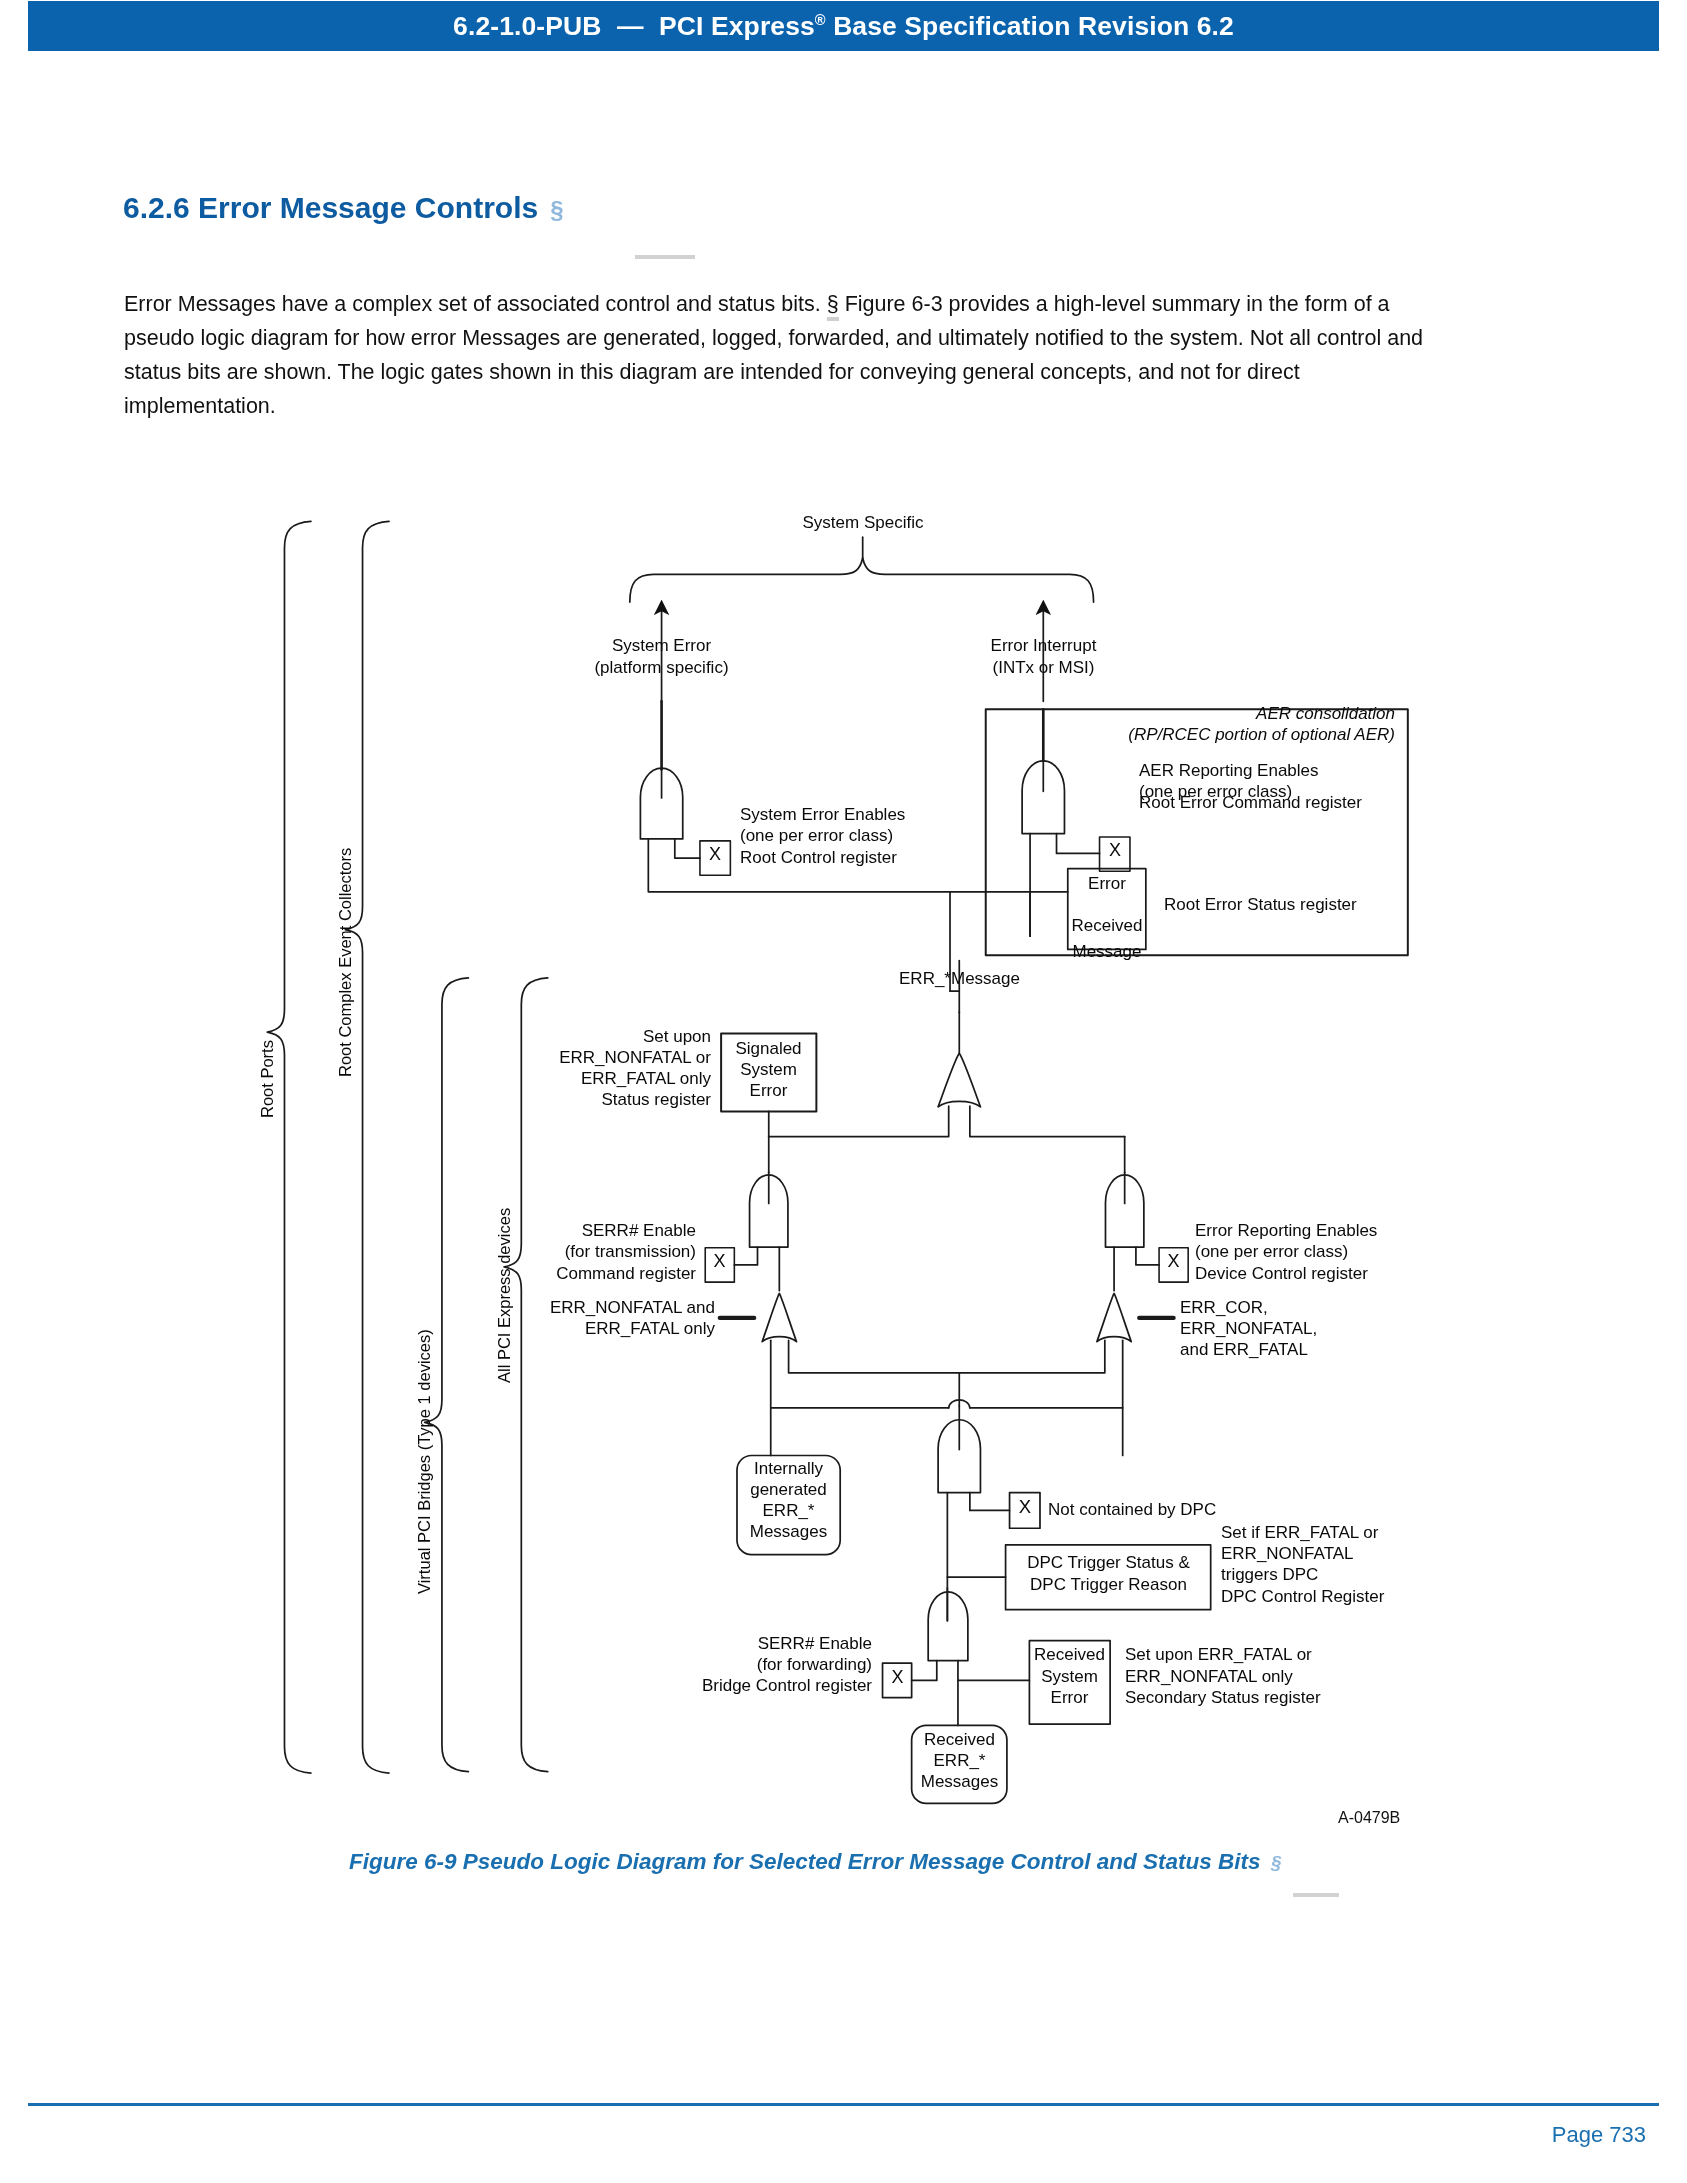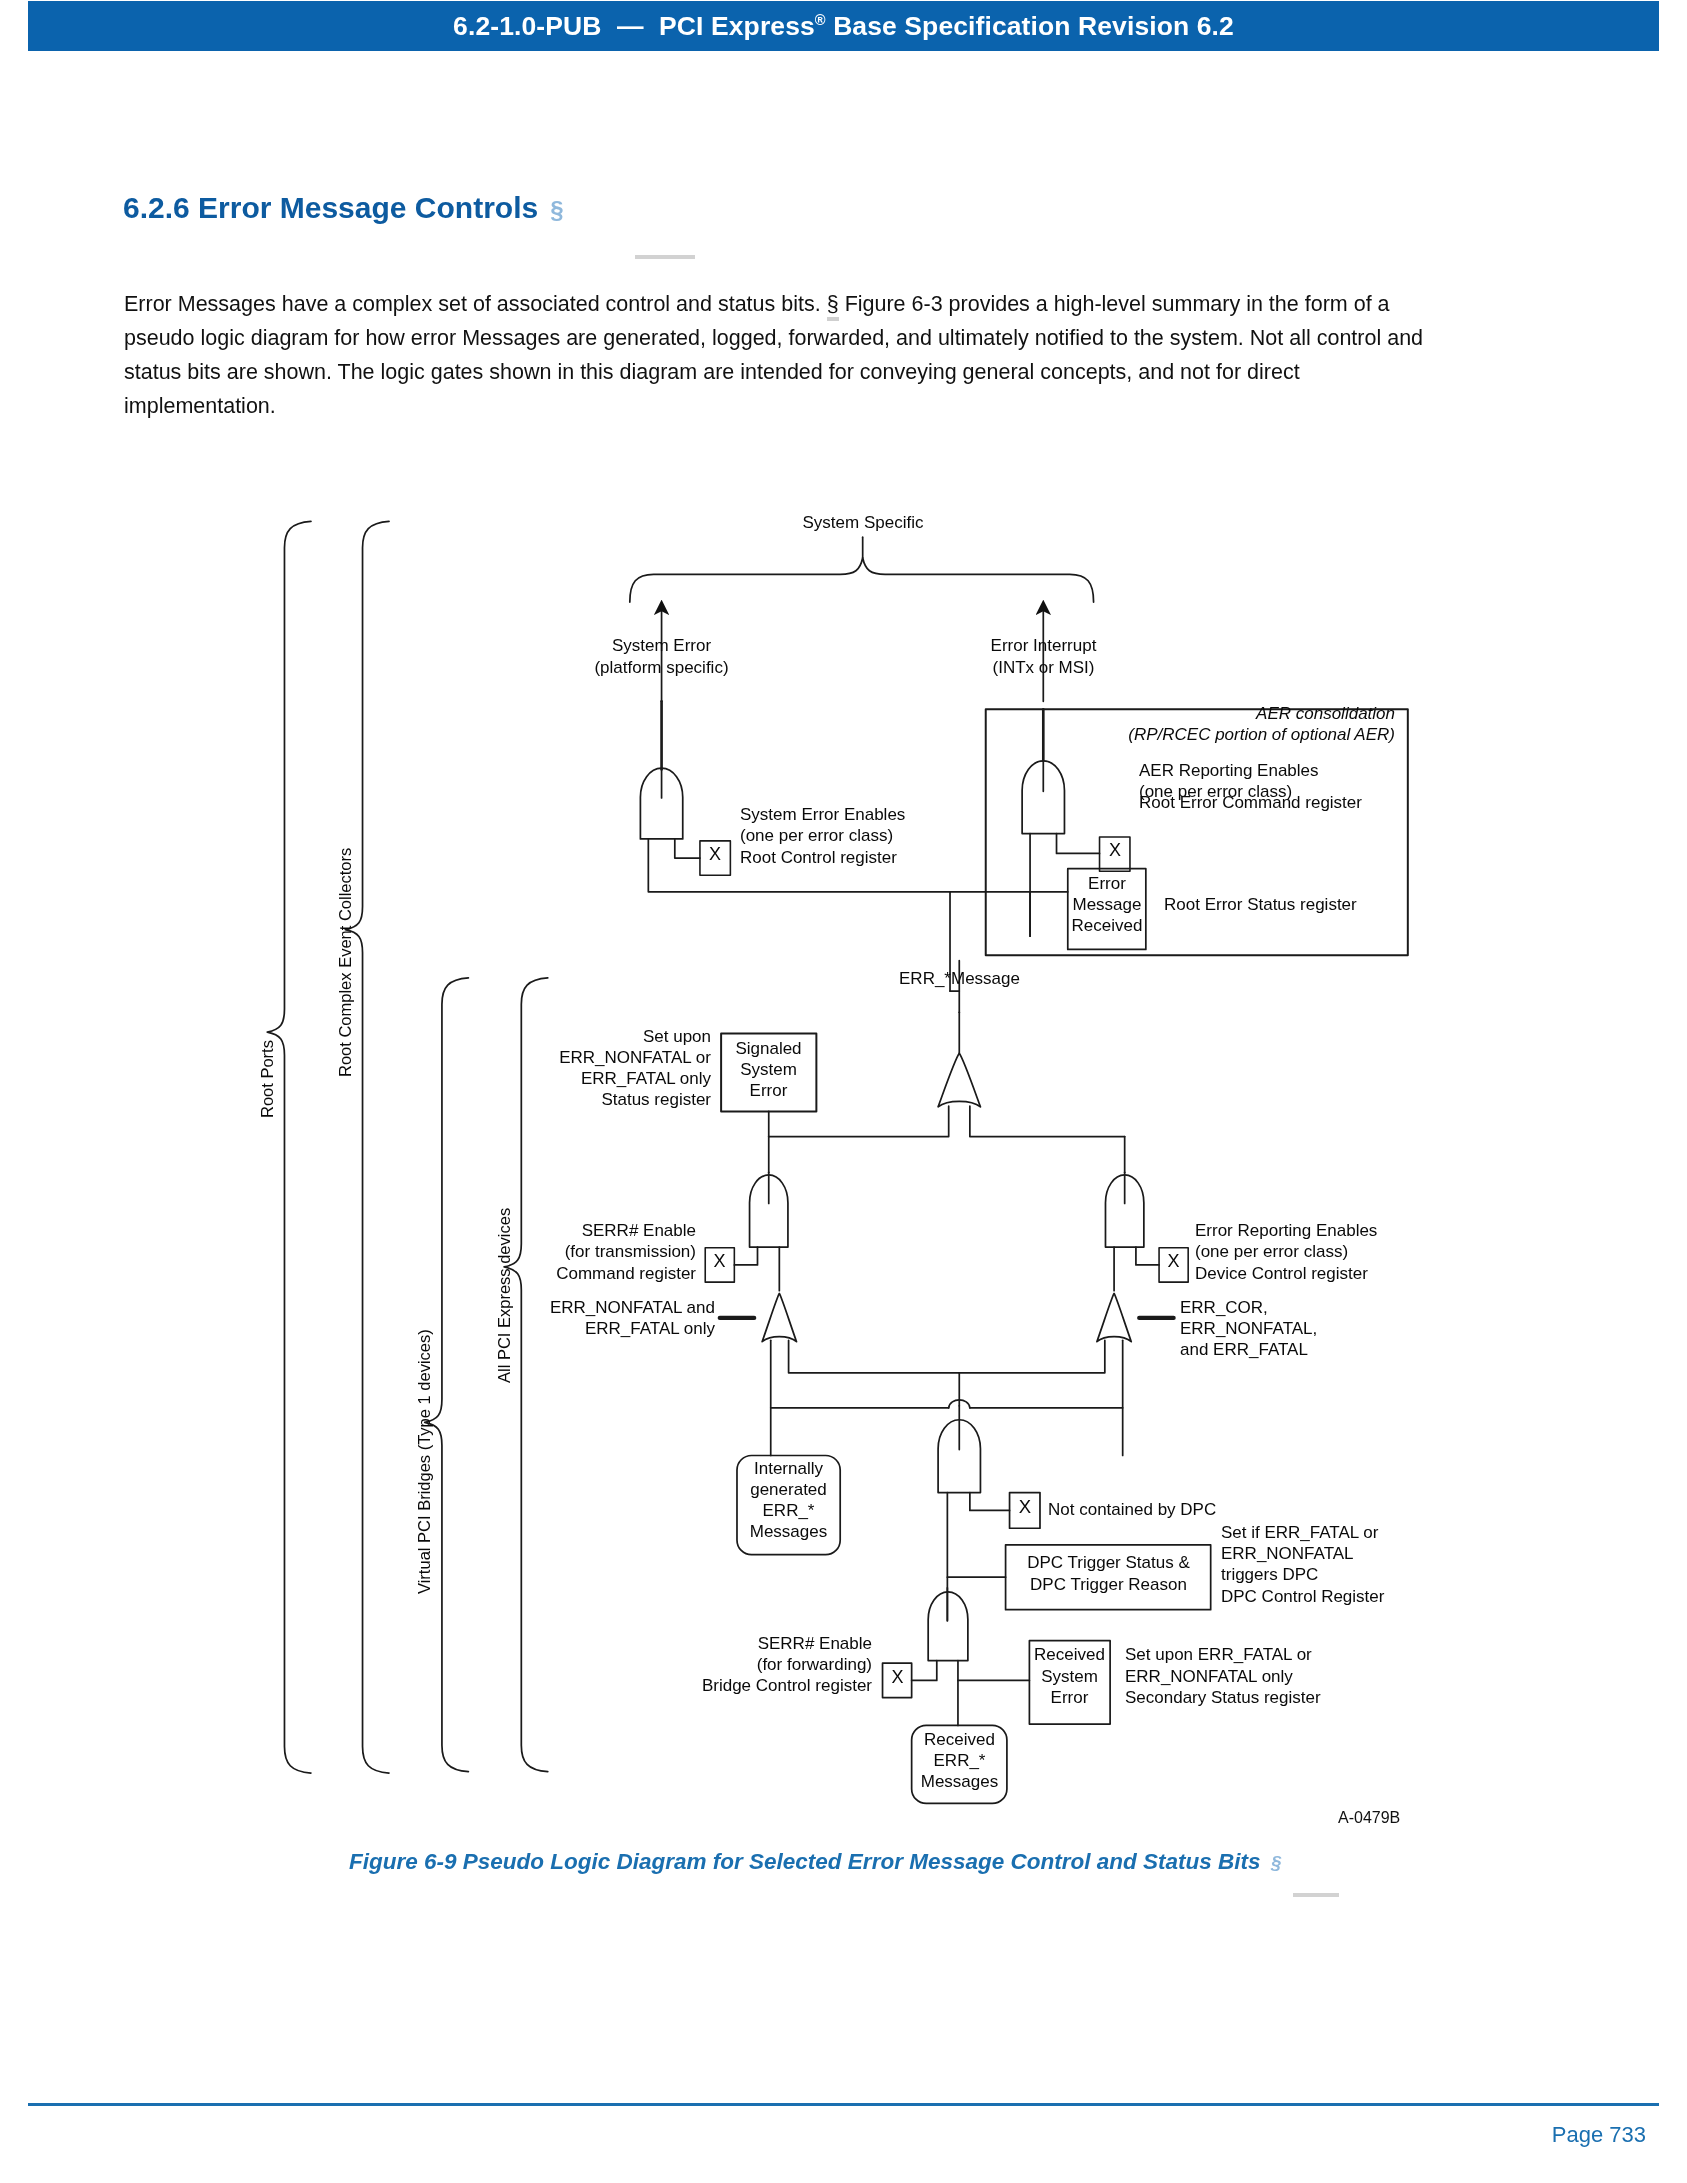--- a/index.html
+++ b/index.html
@@ -265,21 +265,21 @@
 
 <div class="dlabel italic right" style="left:1032px; top:704px; width:363px;">AER consolidation</div>
 <div class="dlabel italic right" style="left:1032px; top:725px; width:363px;">(RP/RCEC portion of optional AER)</div>
 
 <div class="dlabel" style="left:1139px; top:761px;">AER Reporting Enables</div>
 <div class="dlabel" style="left:1139px; top:782px;">(one per error class)</div>
 <div class="dlabel" style="left:1139px; top:787px;margin-top:6px;">Root Error Command register</div>
 <div class="dlabel center" style="left:1100px; top:840px; width:30px; font-size:18px;">X</div>
 
 <div class="dlabel center" style="left:1068px; top:874px; width:78px;">Error</div>
-<div class="dlabel center" style="left:1068px; top:895px; width:78px;">Message</div>
+<div class="dlabel center" style="left:1068px; top:942px; width:78px;">Message</div>
 <div class="dlabel center" style="left:1068px; top:916px; width:78px;">Received</div>
 
 <div class="dlabel" style="left:1164px; top:895px;">Root Error Status register</div>
 
 <div class="dlabel" style="left:740px; top:805px;">System Error Enables</div>
 <div class="dlabel" style="left:740px; top:826px;">(one per error class)</div>
 <div class="dlabel" style="left:740px; top:848px;">Root Control register</div>
 <div class="dlabel center" style="left:700px; top:844px; width:30px; font-size:18px;">X</div>
 
 <div class="dlabel center" style="left:880px; top:969px; width:159px;">ERR_*Message</div>

